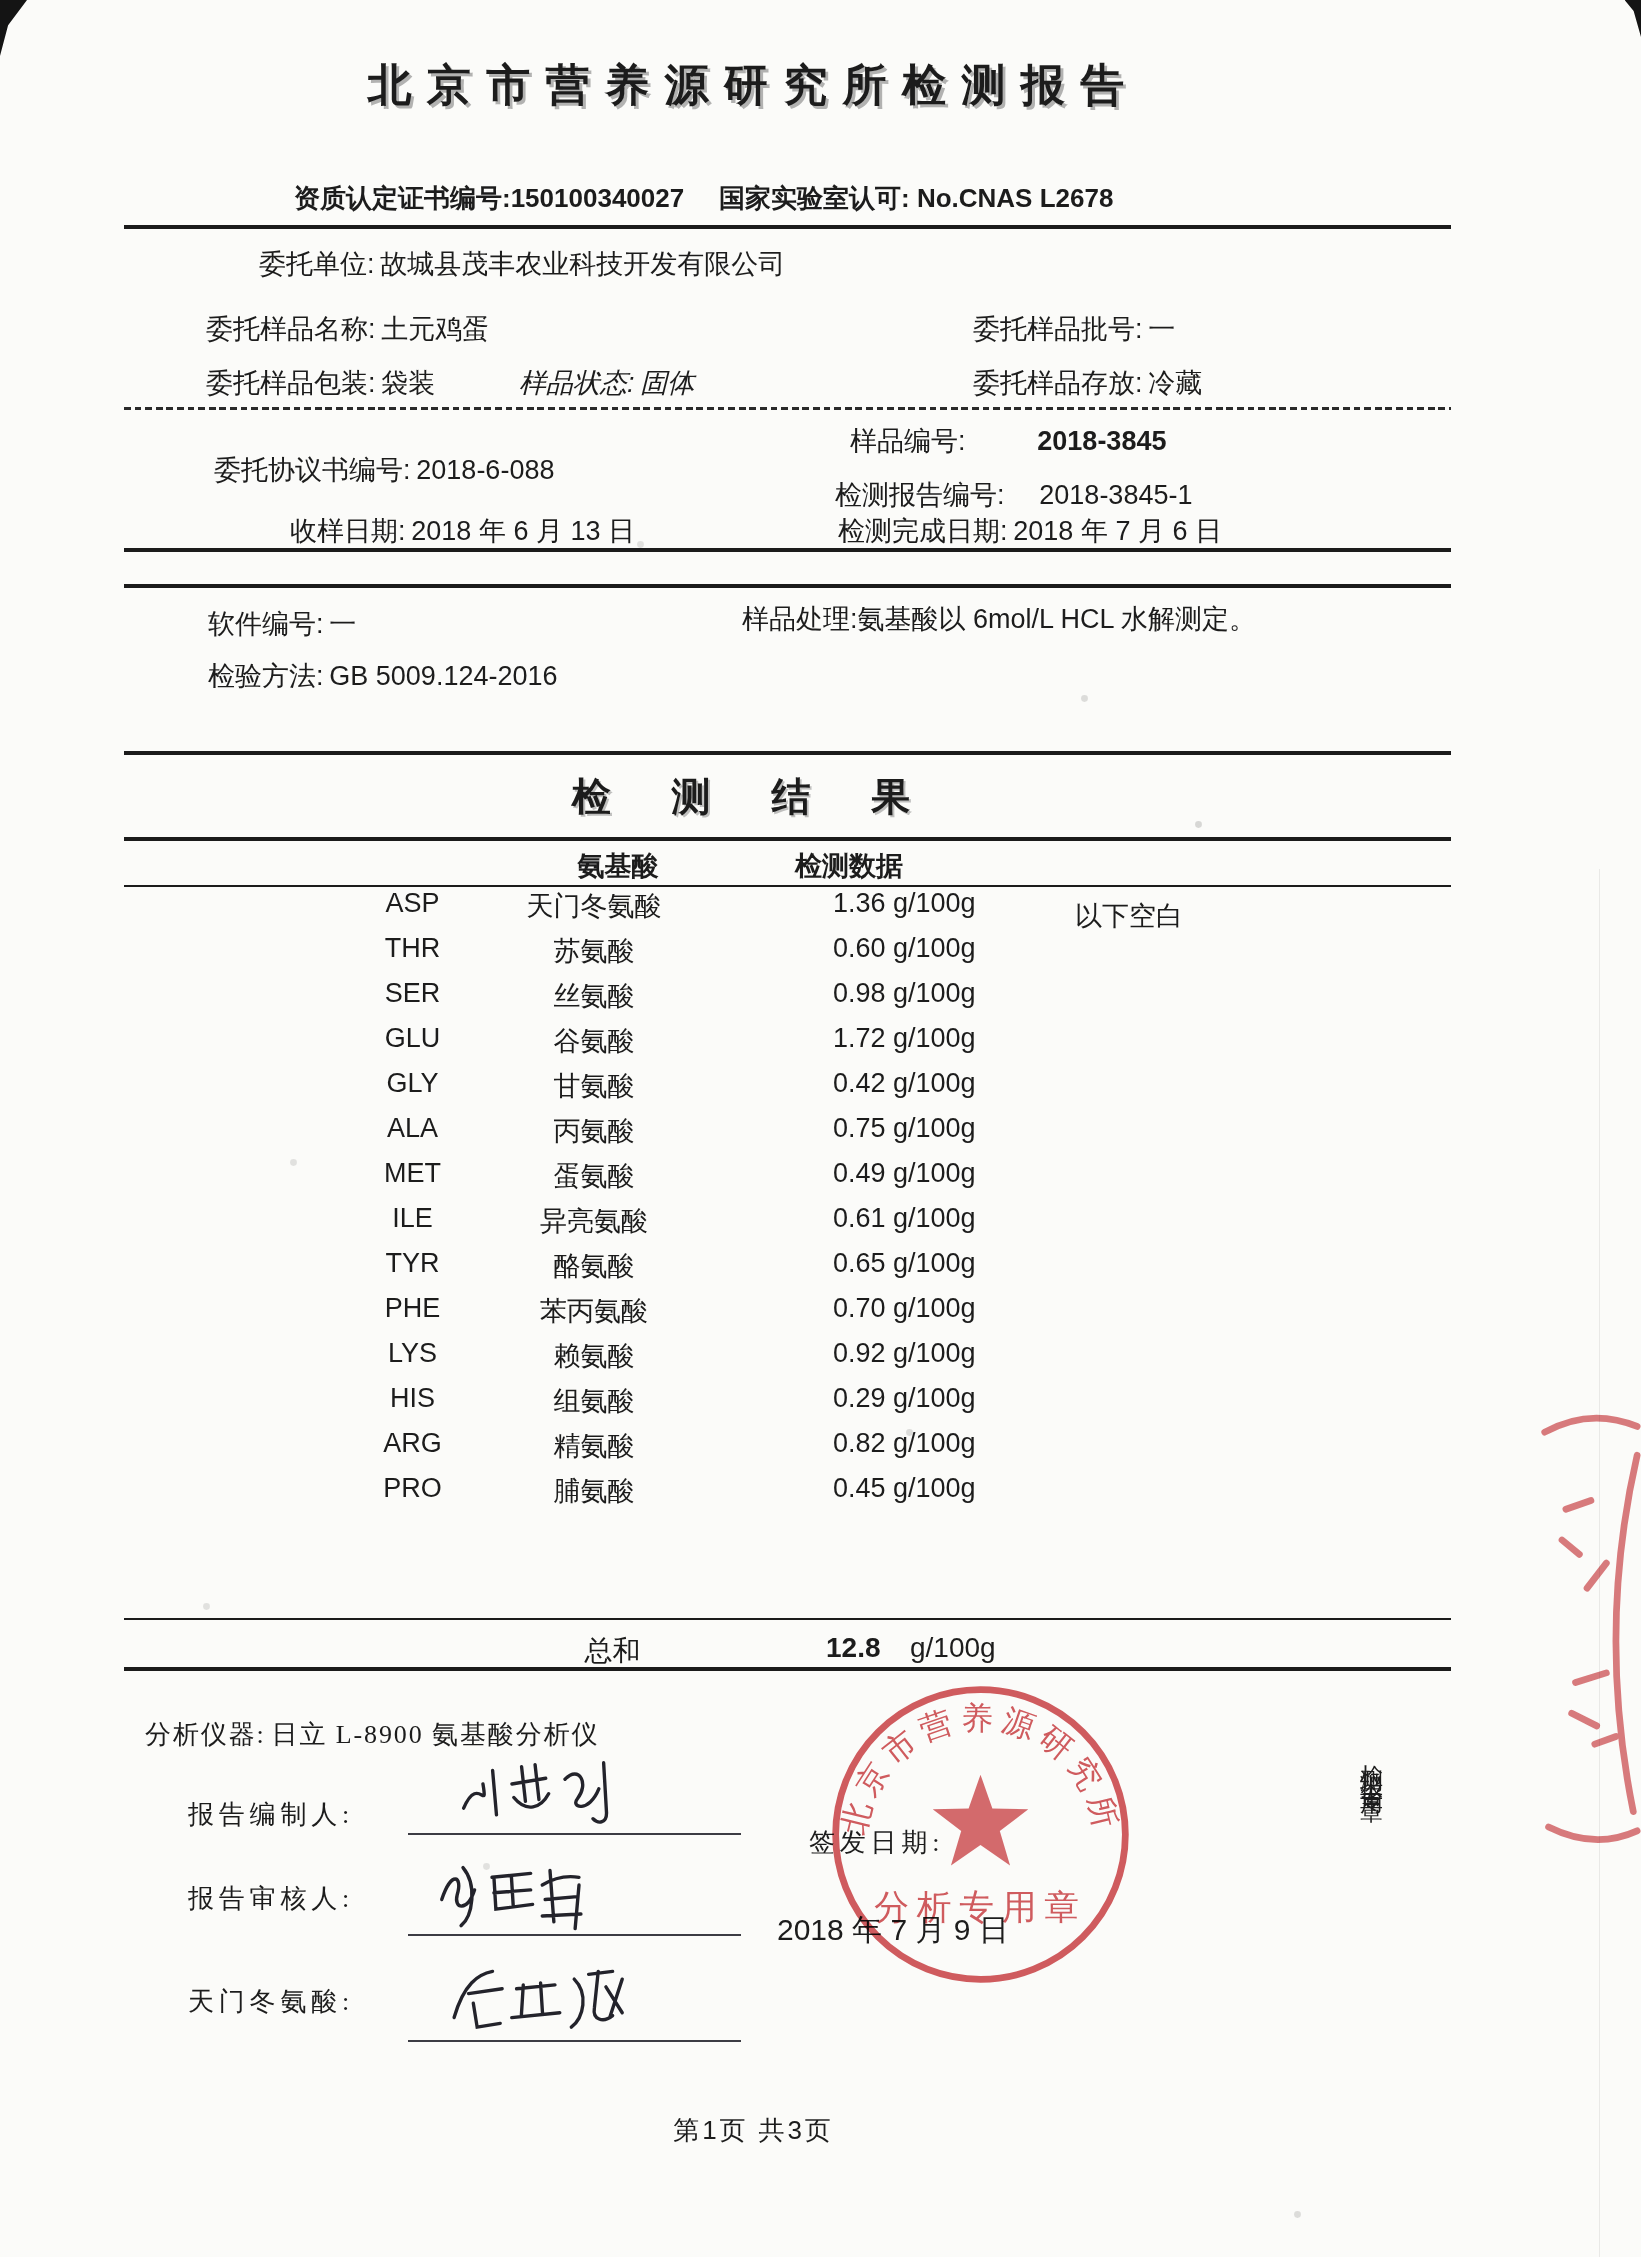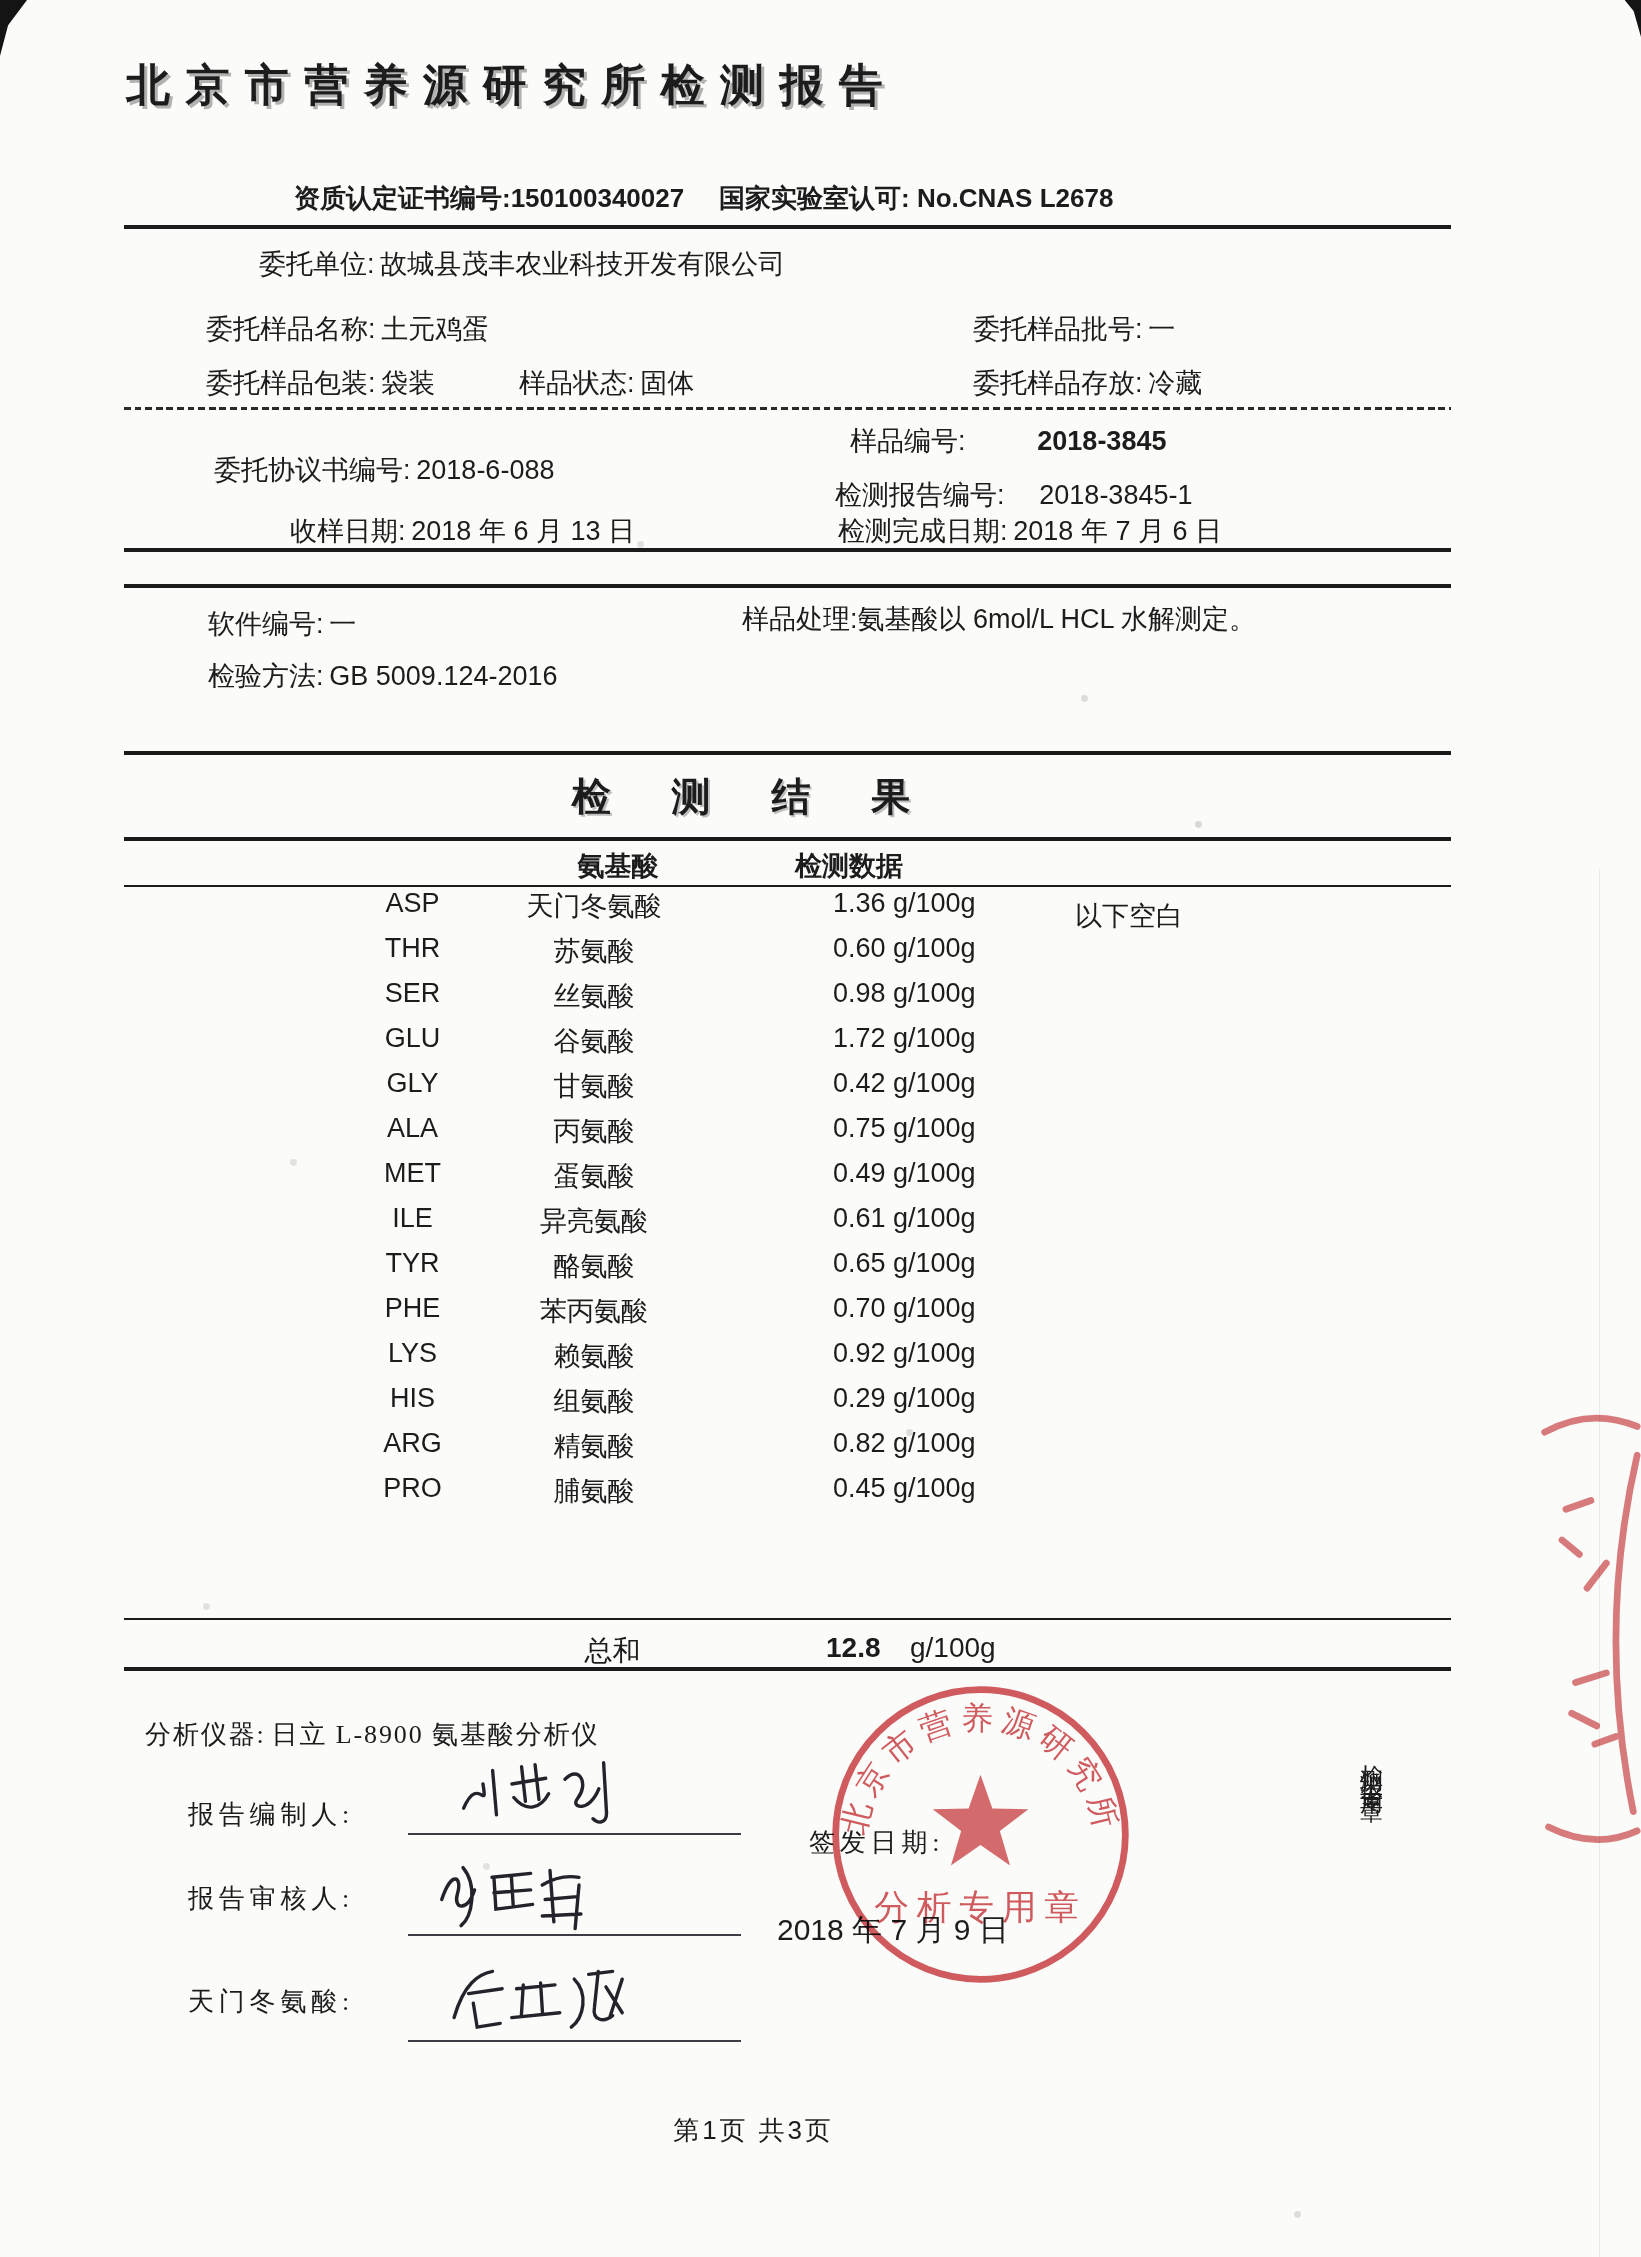--- a/index.html
+++ b/index.html
@@ -6,21 +6,21 @@
   .page{
     position:relative;width:1641px;height:2257px;margin:0 auto;
     background:#fbfbf9;overflow:hidden;
     font-family:"Liberation Sans","DejaVu Sans",sans-serif;
     color:#1c1c1c;
   }
   .abs{position:absolute;}
   .serif{font-family:"Liberation Serif","DejaVu Serif",serif;}
   
   .doc-title{
-    left:126px;top:56px;width:1255px;
+    left:126px;top:56px;width:1255px;text-align:center;
     font-size:44px;font-weight:bold;letter-spacing:15.4px;
     text-shadow:2.9px 2.9px 0 rgba(70,70,70,.40);
     white-space:nowrap;
   }
   .cert-row span{font-size:26px;font-weight:600;white-space:nowrap;}
   
   .rule{left:124px;width:1327px;background:#1b1b1b;}
   .rule.thick{height:3.9px;}
   .rule.thin{height:1.9px;}
   .rule.dashed{
@@ -94,21 +94,21 @@
   <div class="abs field" style="left:206px;top:311px;">
     <span class="lbl">委托样品名称:</span><span>土元鸡蛋</span>
   </div>
   <div class="abs field" style="left:973px;top:311px;">
     <span class="lbl">委托样品批号:</span><span>一</span>
   </div>
 
   <div class="abs field" style="left:206px;top:365px;">
     <span class="lbl">委托样品包装:</span><span>袋装</span>
   </div>
-  <div class="abs field" style="left:519px;top:365px;">
+  <div class="abs field" style="left:519px;top:365px;font-style:italic;">
     <span class="lbl">样品状态:</span><span>固体</span>
   </div>
   <div class="abs field" style="left:973px;top:365px;">
     <span class="lbl">委托样品存放:</span><span>冷藏</span>
   </div>
 
   <div class="abs rule dashed" style="top:407px;"></div>
 
   <div class="abs field" style="left:850px;top:423px;">
     <span class="lbl">样品编号:</span><span style="margin-left:66px;font-weight:bold;">2018-3845</span>

